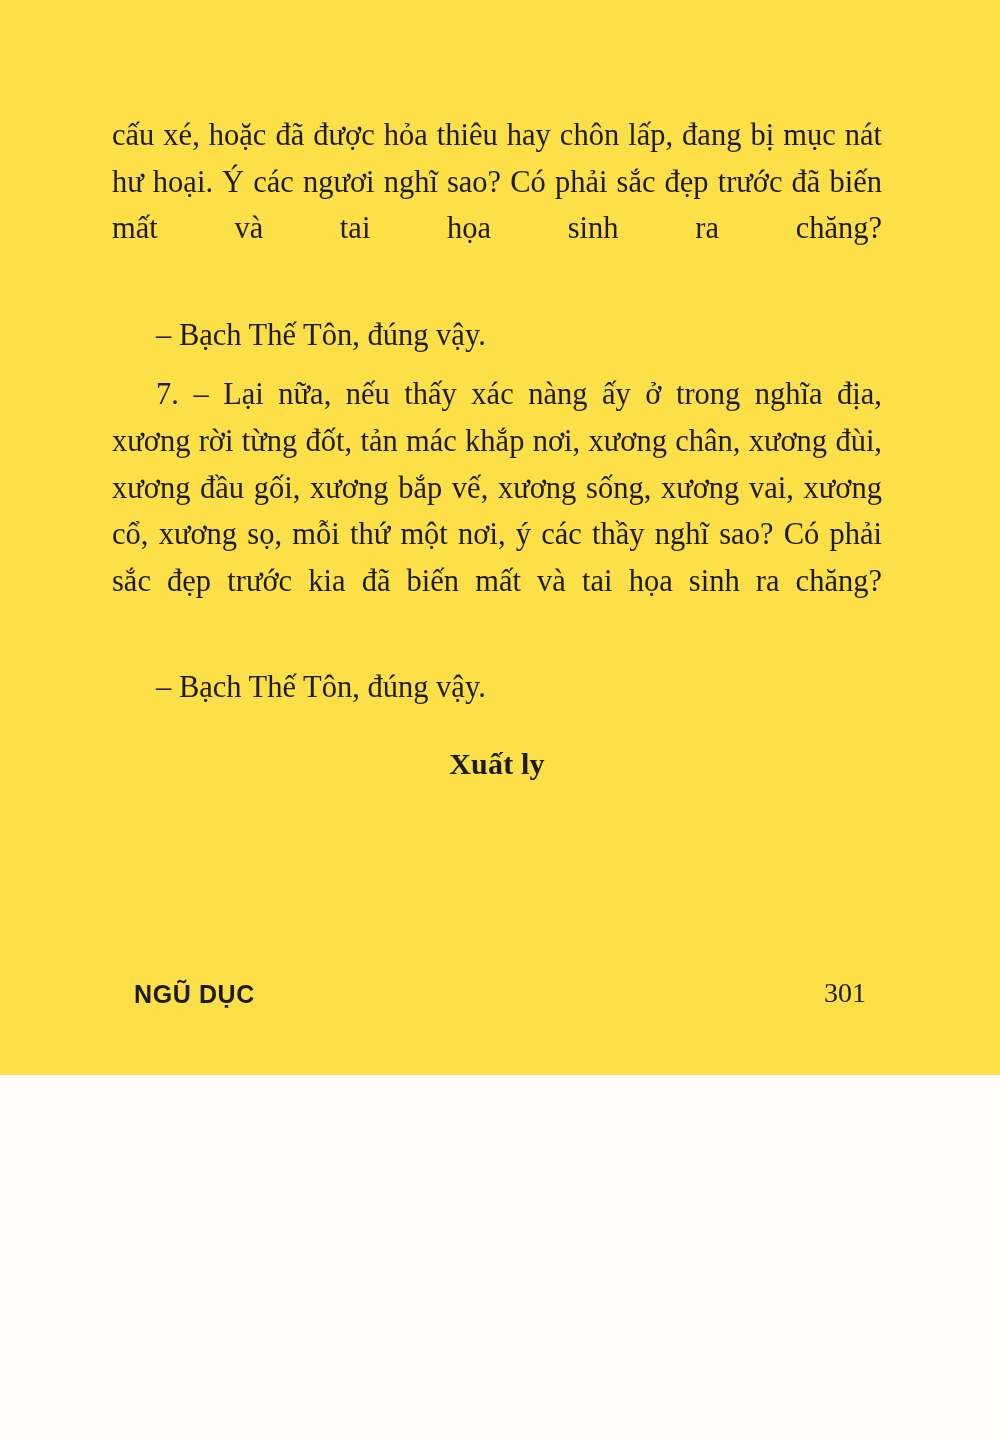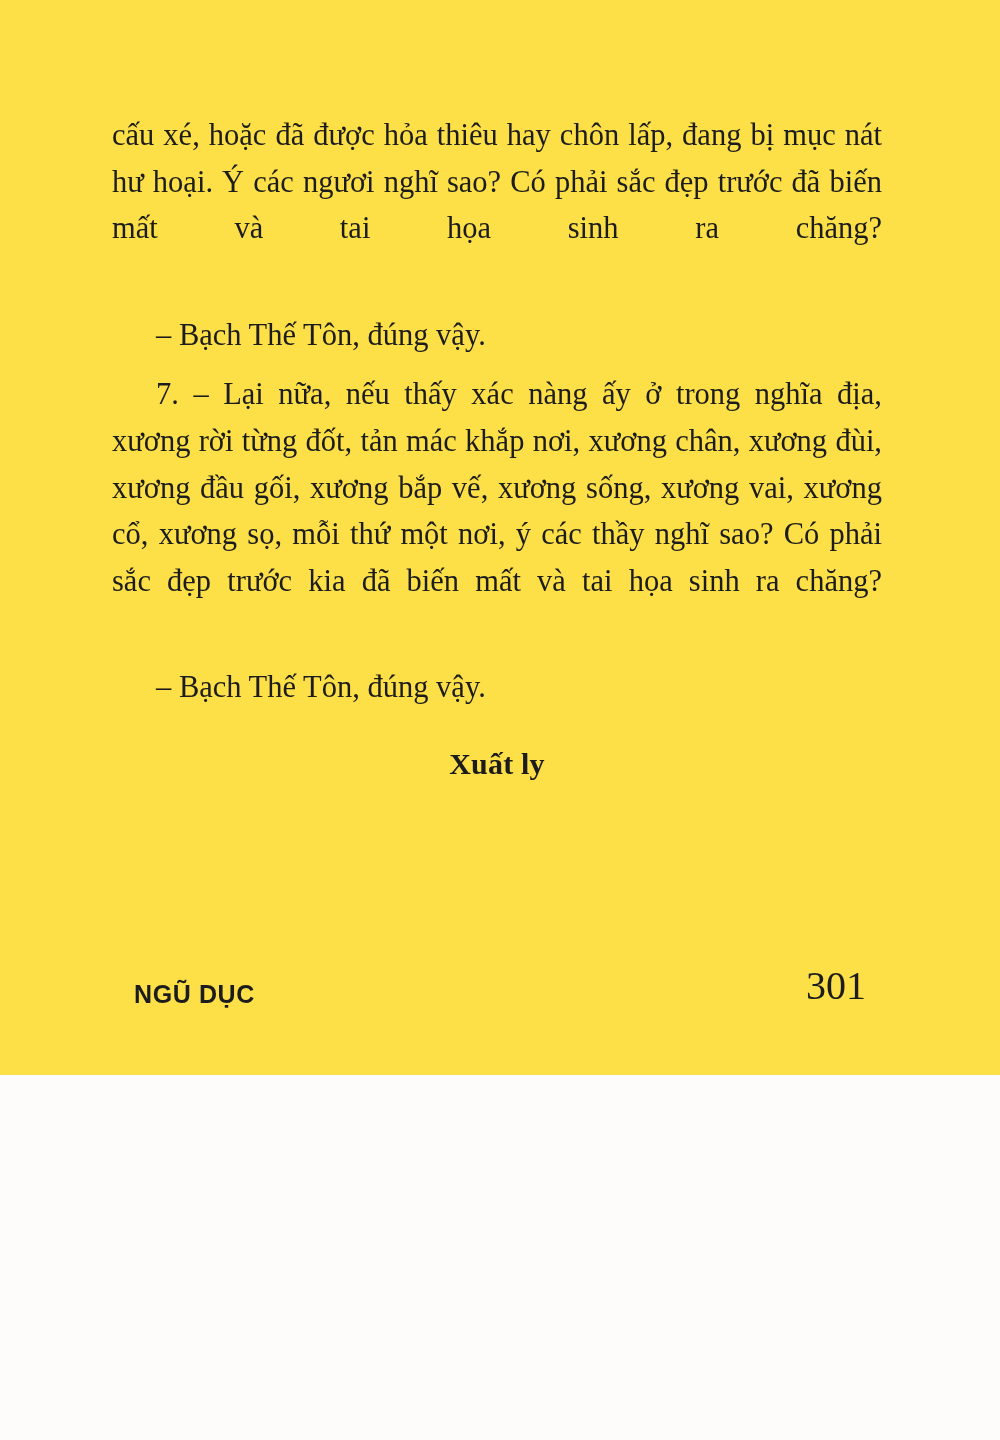--- a/index.html
+++ b/index.html
@@ -55,21 +55,21 @@
     margin-left: 22px;
   }
   .footer-title {
     font-family: "Liberation Sans", sans-serif;
     font-size: 25px;
     font-weight: bold;
     letter-spacing: 0.6px;
     color: #1c1c1c;
   }
   .footer-page {
-    font-size: 40px;
+    font-size: 28px;
     color: #1c1c1c;
   }
   
   .body-text p::after {
     content: "";
     display: inline-block;
     width: 100%;
   }
   .body-text p.nojust::after {
     content: none;

